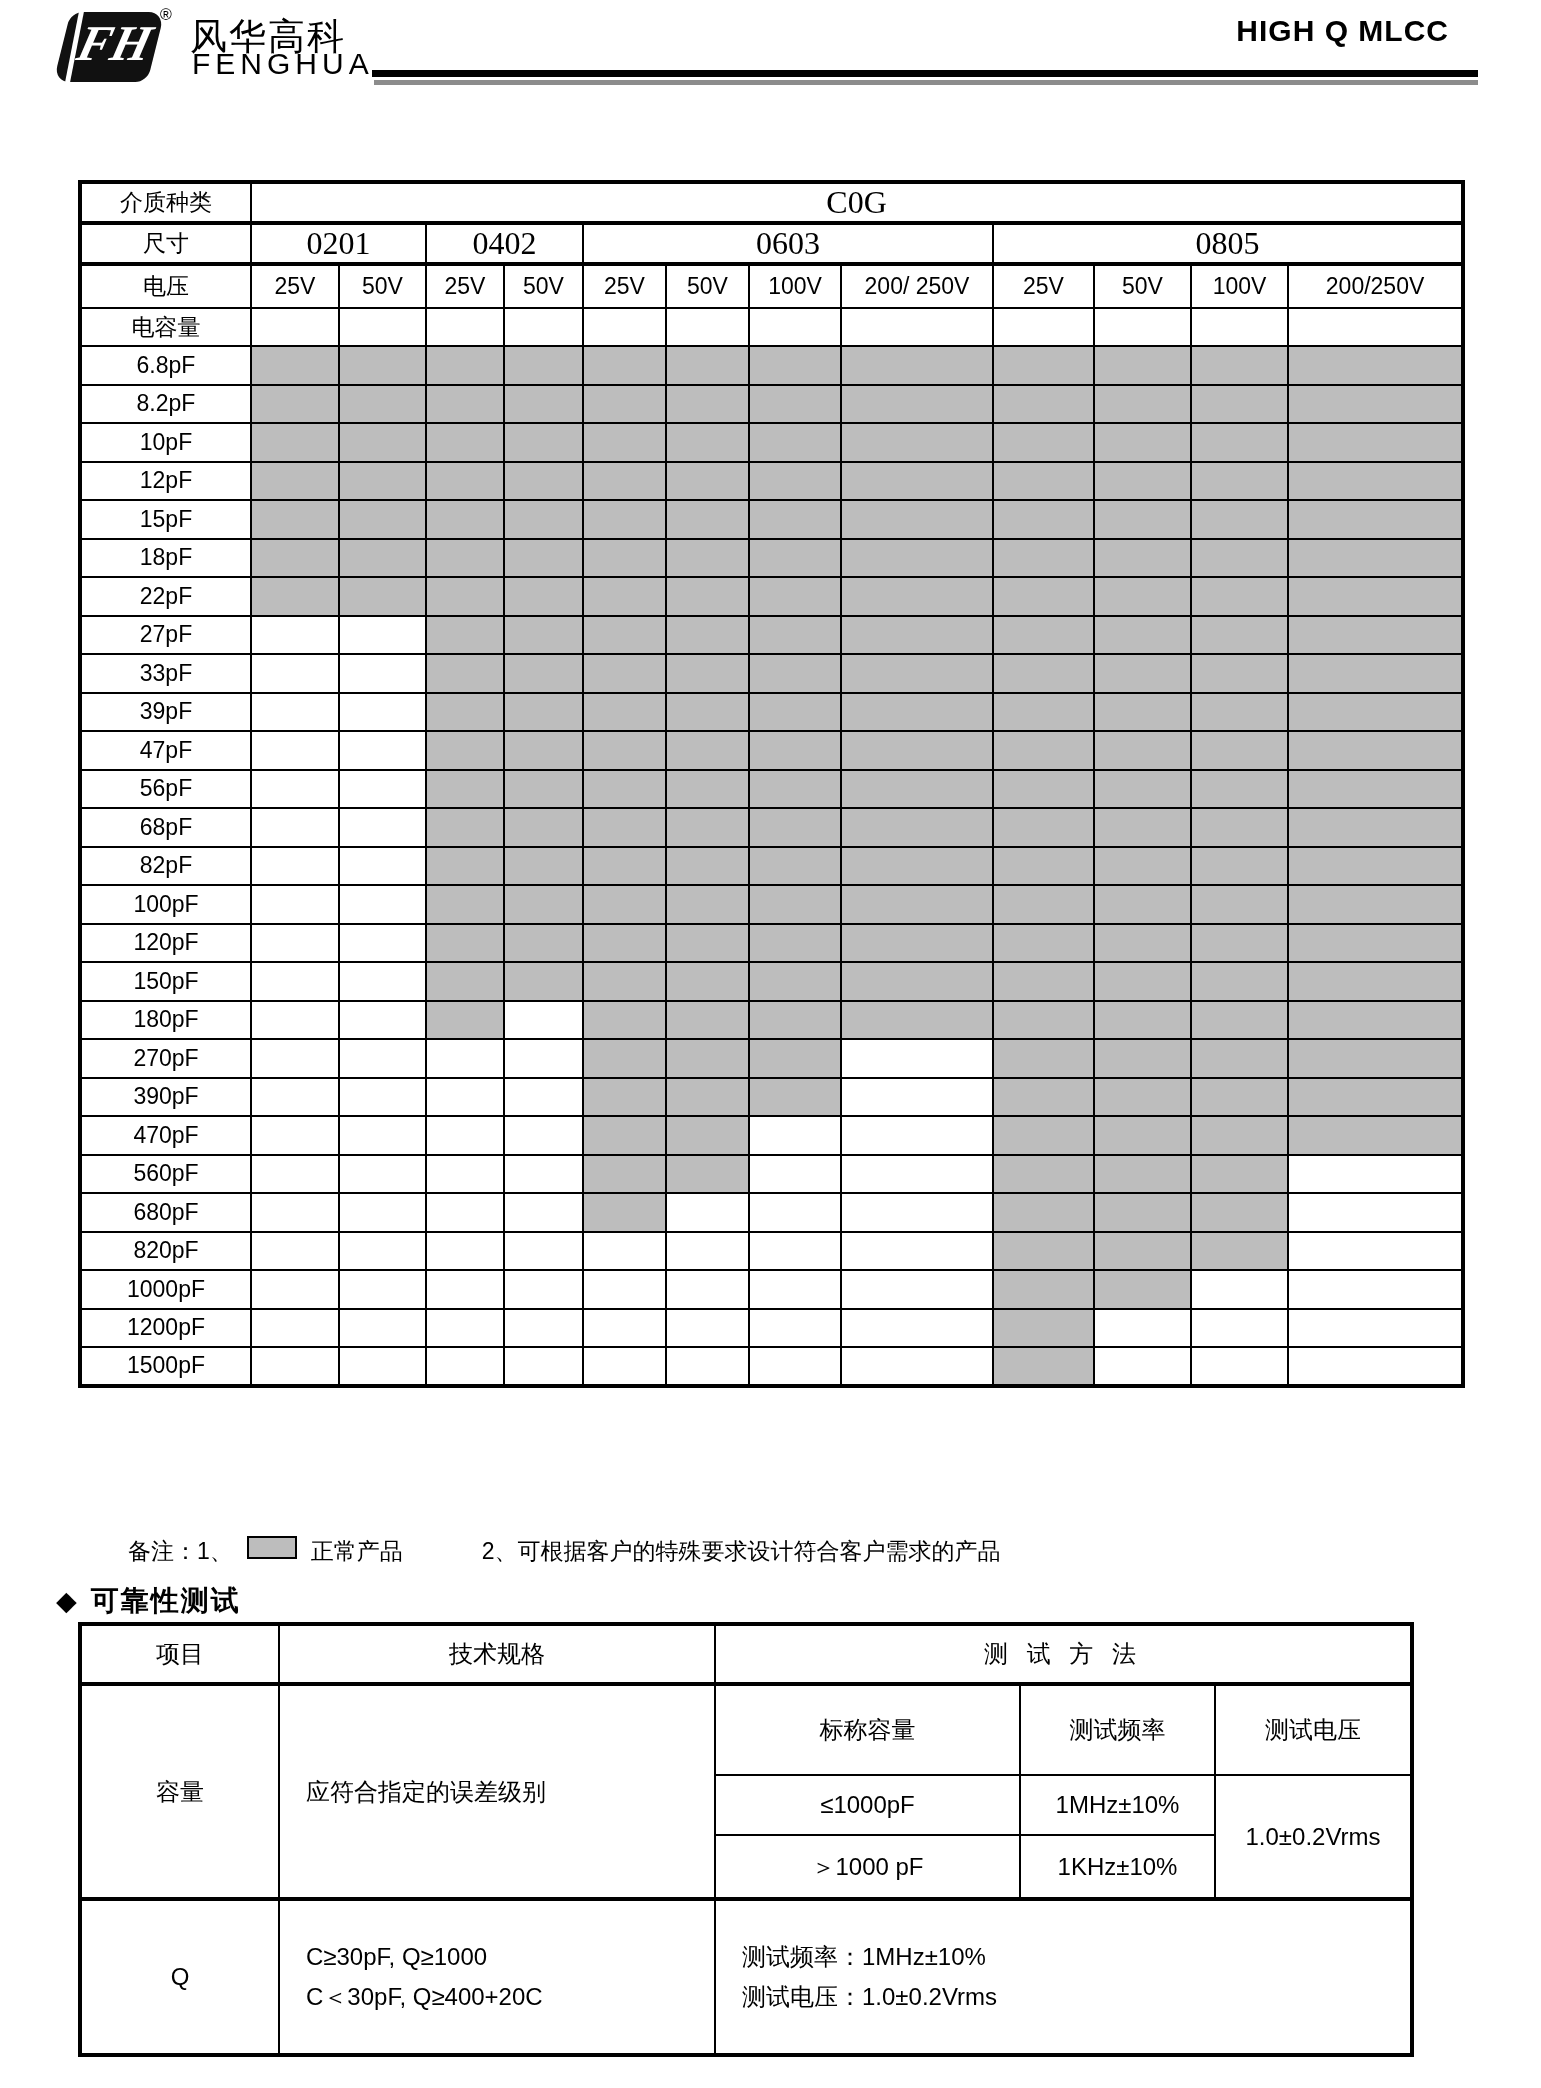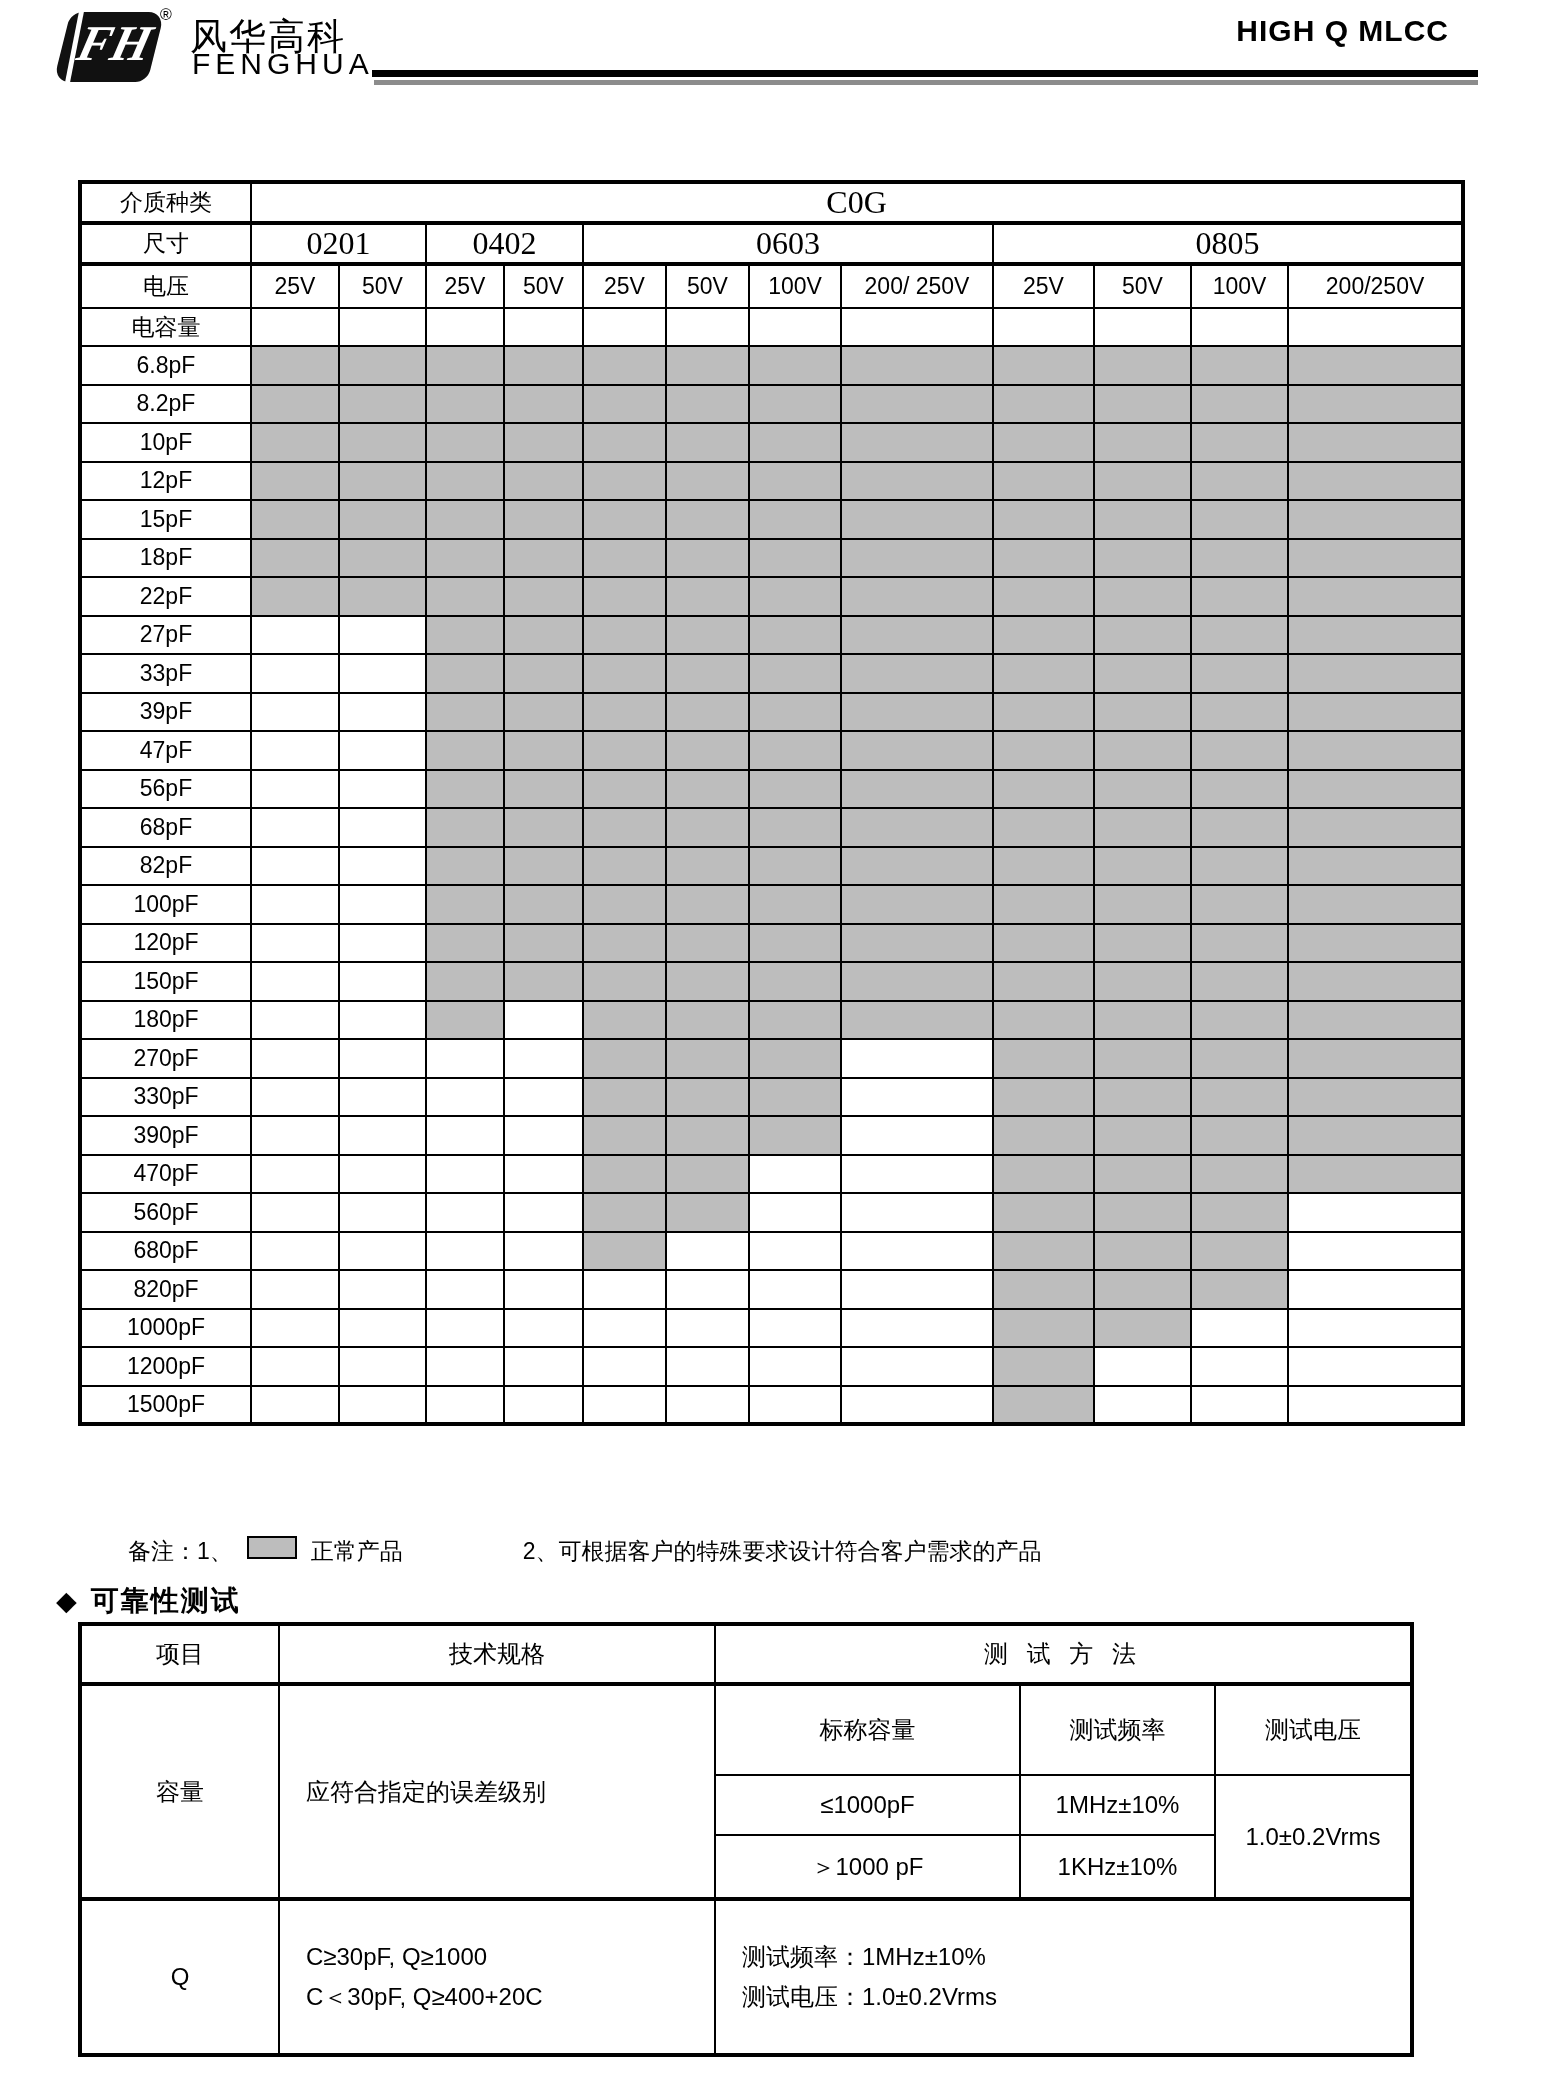--- a/index.html
+++ b/index.html
@@ -29,21 +29,21 @@
   #availTbl .serif{font-family:"Liberation Serif",serif;font-size:32px}
   #availTbl .g{background:#bdbdbd}
   #availTbl tr.hA{height:38px}
   #availTbl tr.hB{height:44px}
   #availTbl tr.data{height:38.5px}
   #availTbl th.lab{font-size:23px}
 
   
   #notes{left:128px;top:1536px;display:flex;align-items:flex-start;font-size:23px;white-space:nowrap}
   #legend-swatch{width:46px;height:19px;background:#bdbdbd;border:2px solid #000;margin:0 14px}
-  #note-2{margin-left:120px}
+  #note-2{margin-left:79px}
 
   
   #section-head{left:56px;top:1582px;display:flex;align-items:center;gap:14px}
   #section-head .diamond{font-size:27px;line-height:27px}
   #section-head .txt{font-size:28px;font-weight:bold;letter-spacing:2px}
 
   
   #relTbl{position:absolute;left:78px;top:1622px;width:1332px;border-collapse:collapse;
           table-layout:fixed;border:4px solid #000}
   #relTbl th,#relTbl td{border:2px solid #000;text-align:center;vertical-align:middle;
@@ -393,35 +393,20 @@
           <td class="g"></td>
           <td class="g"></td>
           <td class="g"></td>
           <td class="g"></td>
           <td class="g"></td>
           <td class="g"></td>
           <td class="g"></td>
         </tr>
         <tr class="data">
           <th class="lab">270pF</th>
-          <td></td>
-          <td></td>
-          <td></td>
-          <td></td>
-          <td class="g"></td>
-          <td class="g"></td>
-          <td class="g"></td>
-          <td></td>
-          <td class="g"></td>
-          <td class="g"></td>
-          <td class="g"></td>
-          <td class="g"></td>
-        </tr>
-        <tr class="data">
-          <th class="lab">330pF</th>
           <td></td>
           <td></td>
           <td></td>
           <td></td>
           <td class="g"></td>
           <td class="g"></td>
           <td class="g"></td>
           <td></td>
           <td class="g"></td>
           <td class="g"></td>

